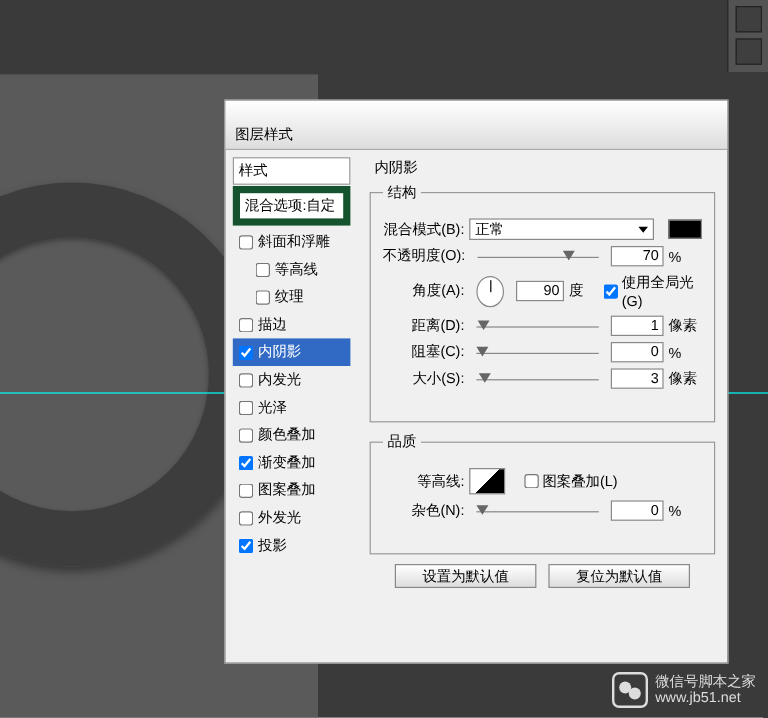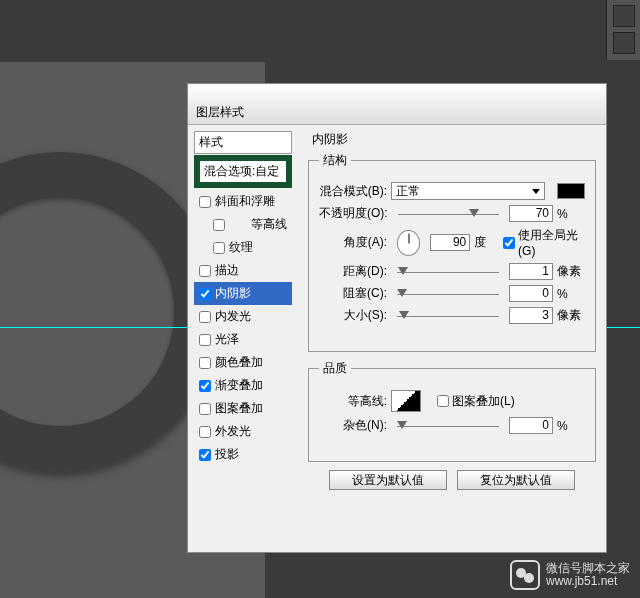--- a/index.html
+++ b/index.html
@@ -62,21 +62,21 @@
   <div class="titlebar">图层样式</div>
   <div class="dlg-body">
     <div class="styles-col">
       <div class="styles-title">样式</div>
       <div class="blend-opts">混合选项:自定</div>
       <div id="style-items">
           <div class="style-item">
             <input type="checkbox" style="">
             <span>斜面和浮雕</span>
           </div>
-          <div class="style-item" style="padding-left: 18px; justify-content: space-between;">
+          <div class="style-item" style="padding-left: 18px;">
             <input type="checkbox" style="">
             <span>等高线</span>
           </div>
           <div class="style-item" style="padding-left: 18px;">
             <input type="checkbox" style="">
             <span>纹理</span>
           </div>
           <div class="style-item">
             <input type="checkbox" style="">
             <span>描边</span>

